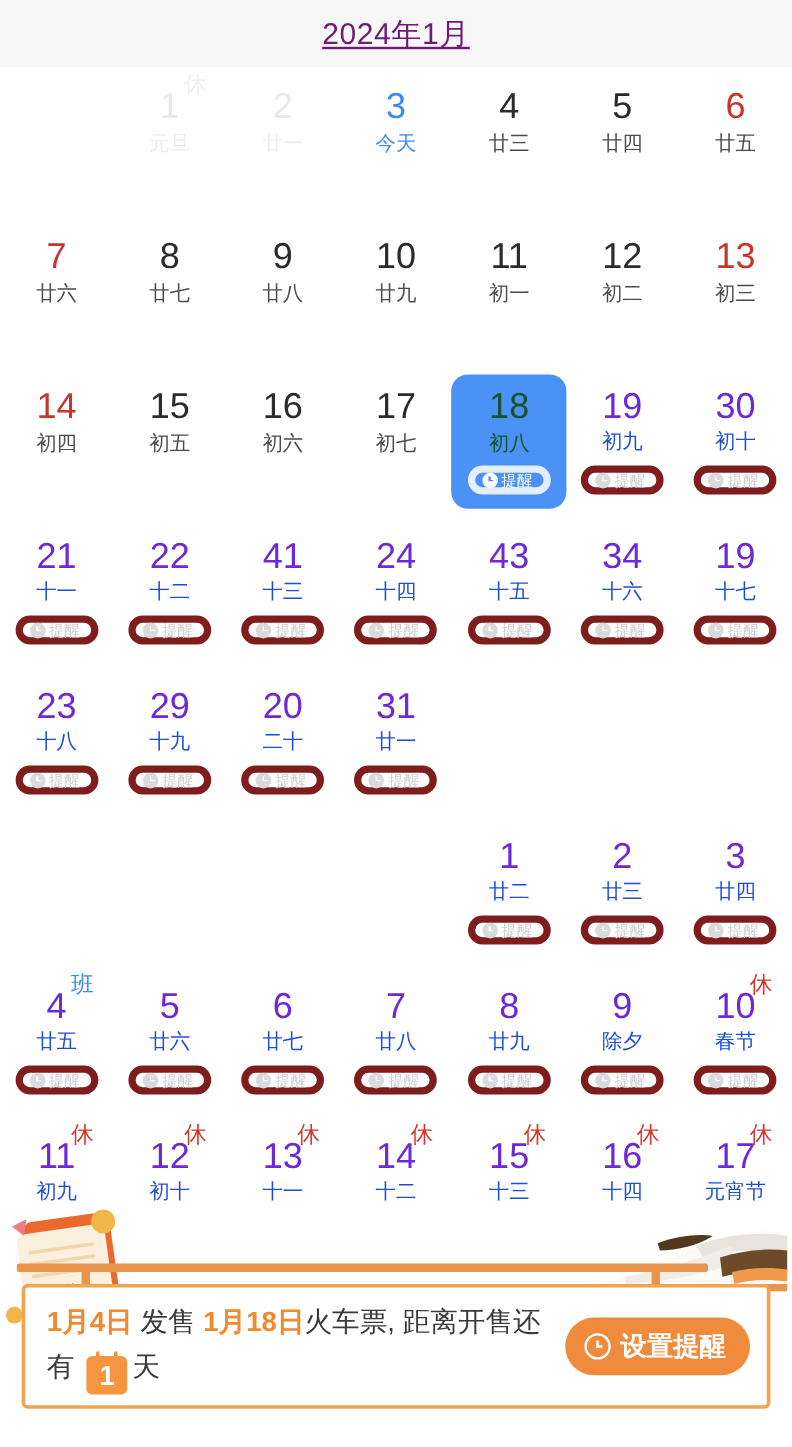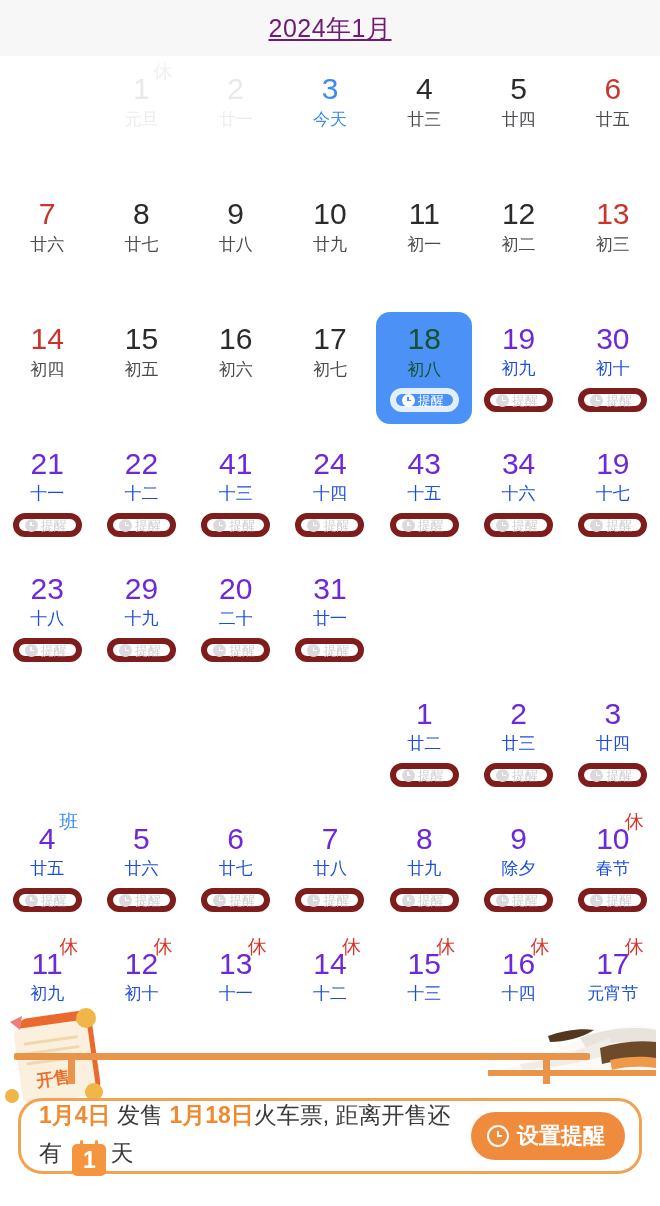--- a/index.html
+++ b/index.html
@@ -106,24 +106,24 @@
   
   .promo-wrap {
     position: absolute;
     left: 0; right: 0; bottom: 16px;
     height: 190px;
     pointer-events: none;
   }
   .promo-card {
     position: absolute;
     left: 18px; right: 18px; bottom: 16px;
-    height: 76px;
+    height: 104px;
     background: #ffffff;
     border: 3px solid #f2a251;
-    border-radius: 24px;
+    border-radius: 5px;
     display: flex; align-items: center;
     padding: 0 14px 0 18px;
     pointer-events: auto;
   }
   .promo-text {
     flex: 1;
     font-size: 23px; line-height: 38px; color: #3a3a3c;
   }
   .promo-text .hl { color: #f08a2e; font-weight: 700; }
   .countdown {

